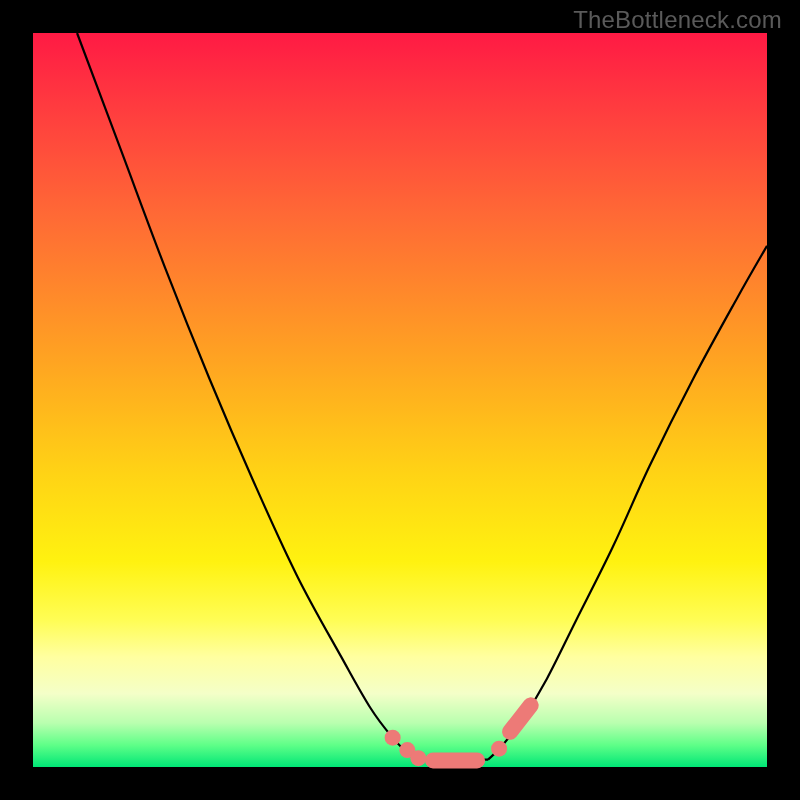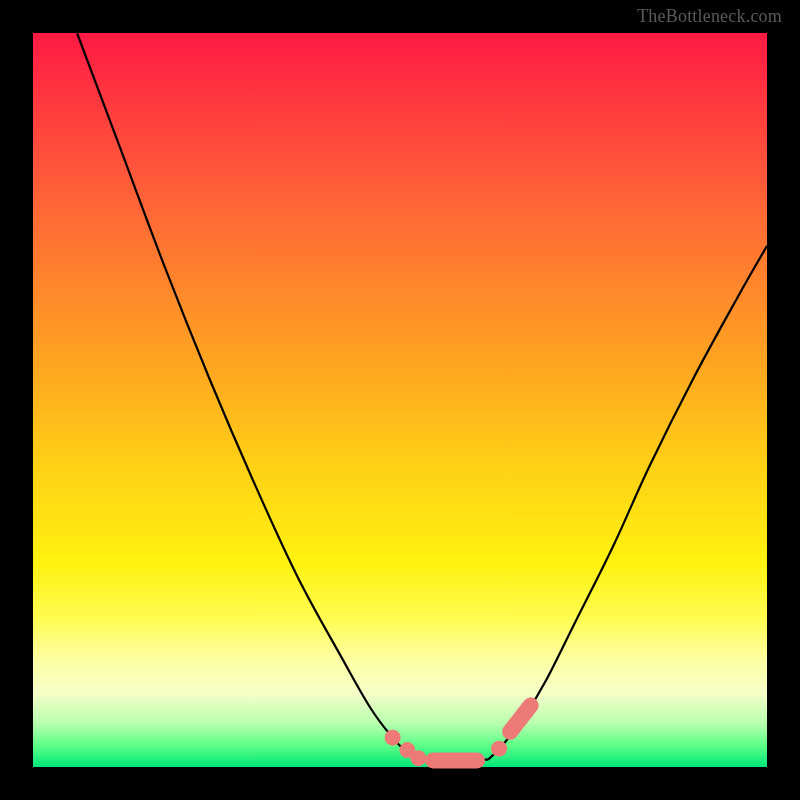--- a/index.html
+++ b/index.html
@@ -30,24 +30,23 @@
       #b9ffaf 94%,
       #5fff88 97%,
       #00e676 100%
     );
   }
   .watermark {
     position: absolute;
     top: 6px;
     right: 18px;
     color: #5a5a5a;
-    font-size: 18px;
+    font-size: 24px;
     letter-spacing: 0.2px;
     user-select: none;
-    font-family: Liberation Serif, serif;
   }
   svg.curve {
     position: absolute;
     left: 0;
     top: 0;
     width: 734px;
     height: 734px;
     overflow: visible;
   }
   .curve-path {

